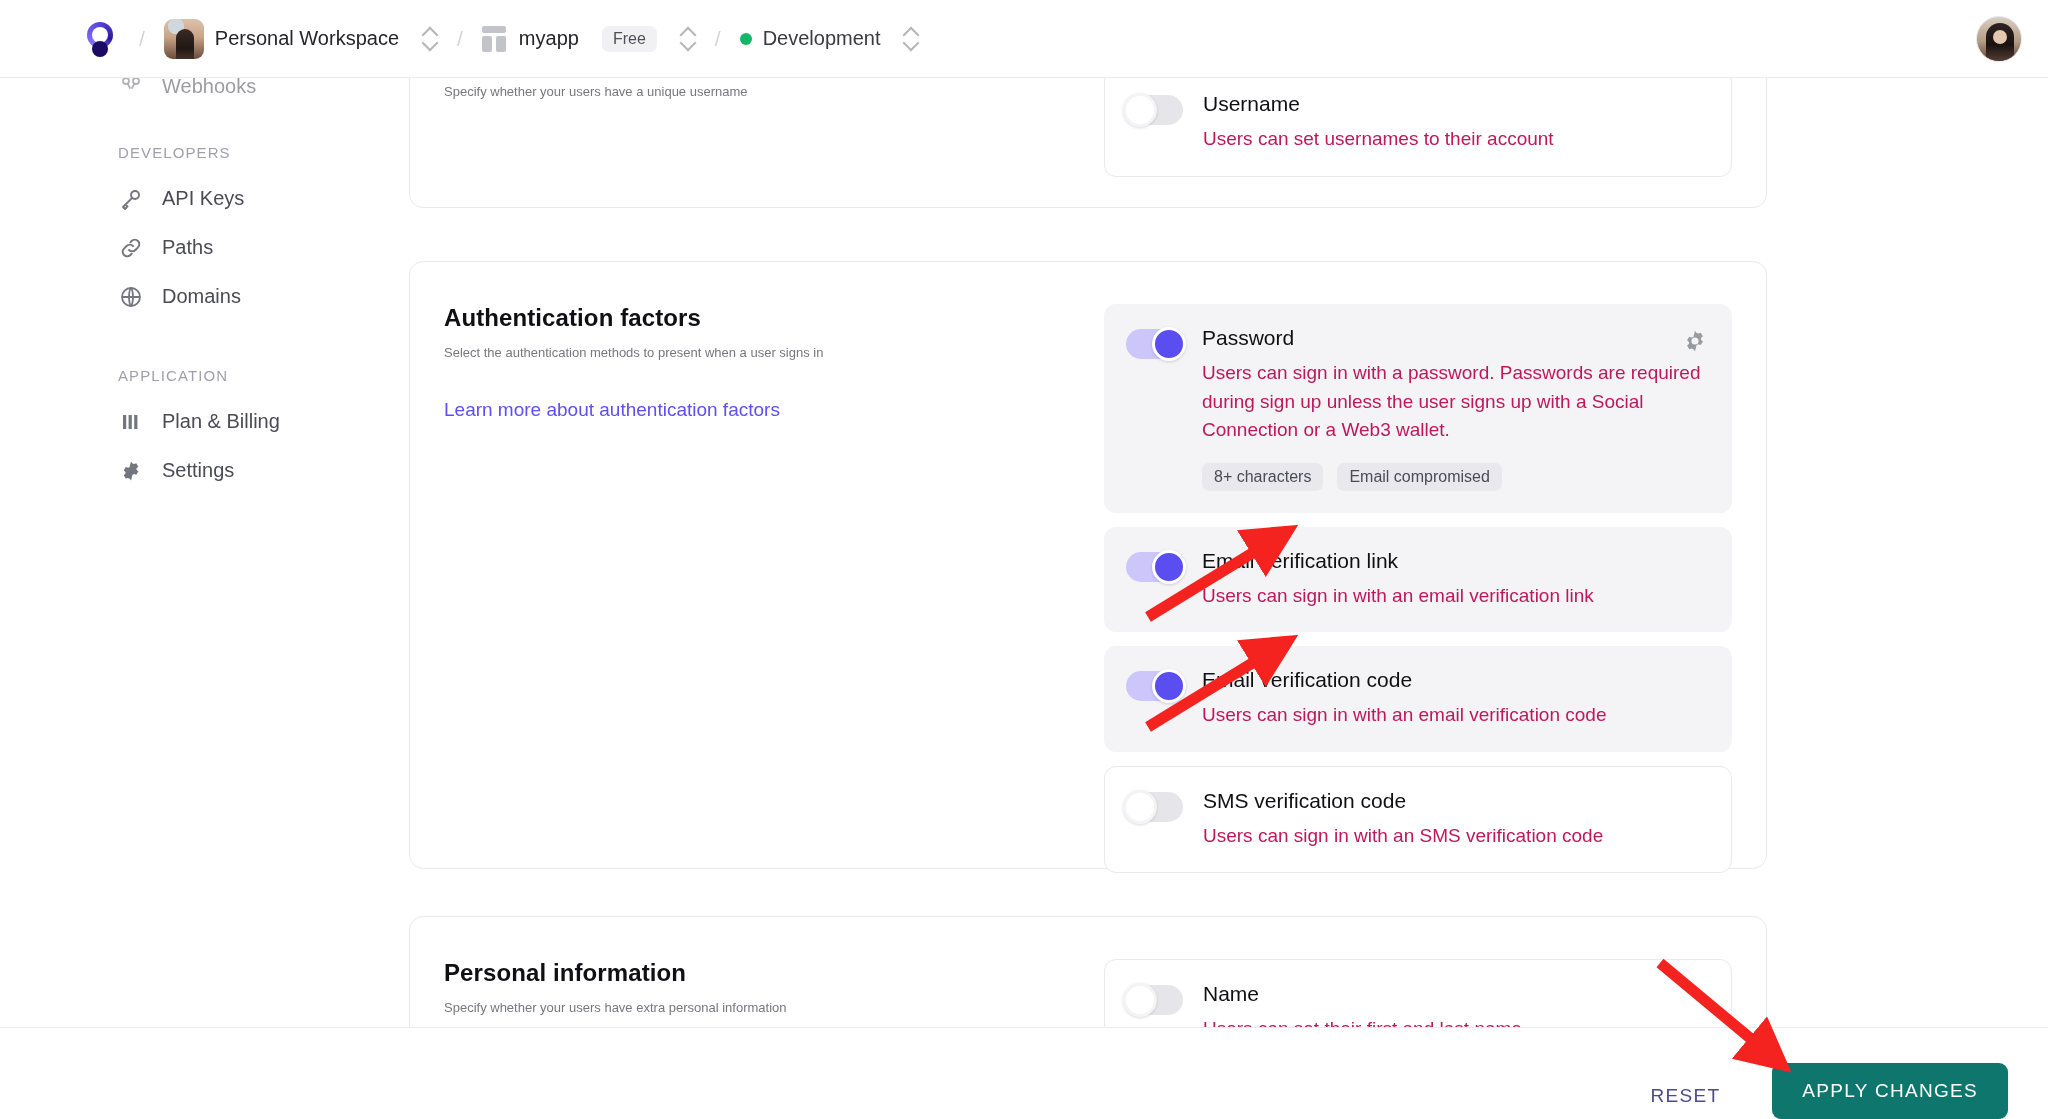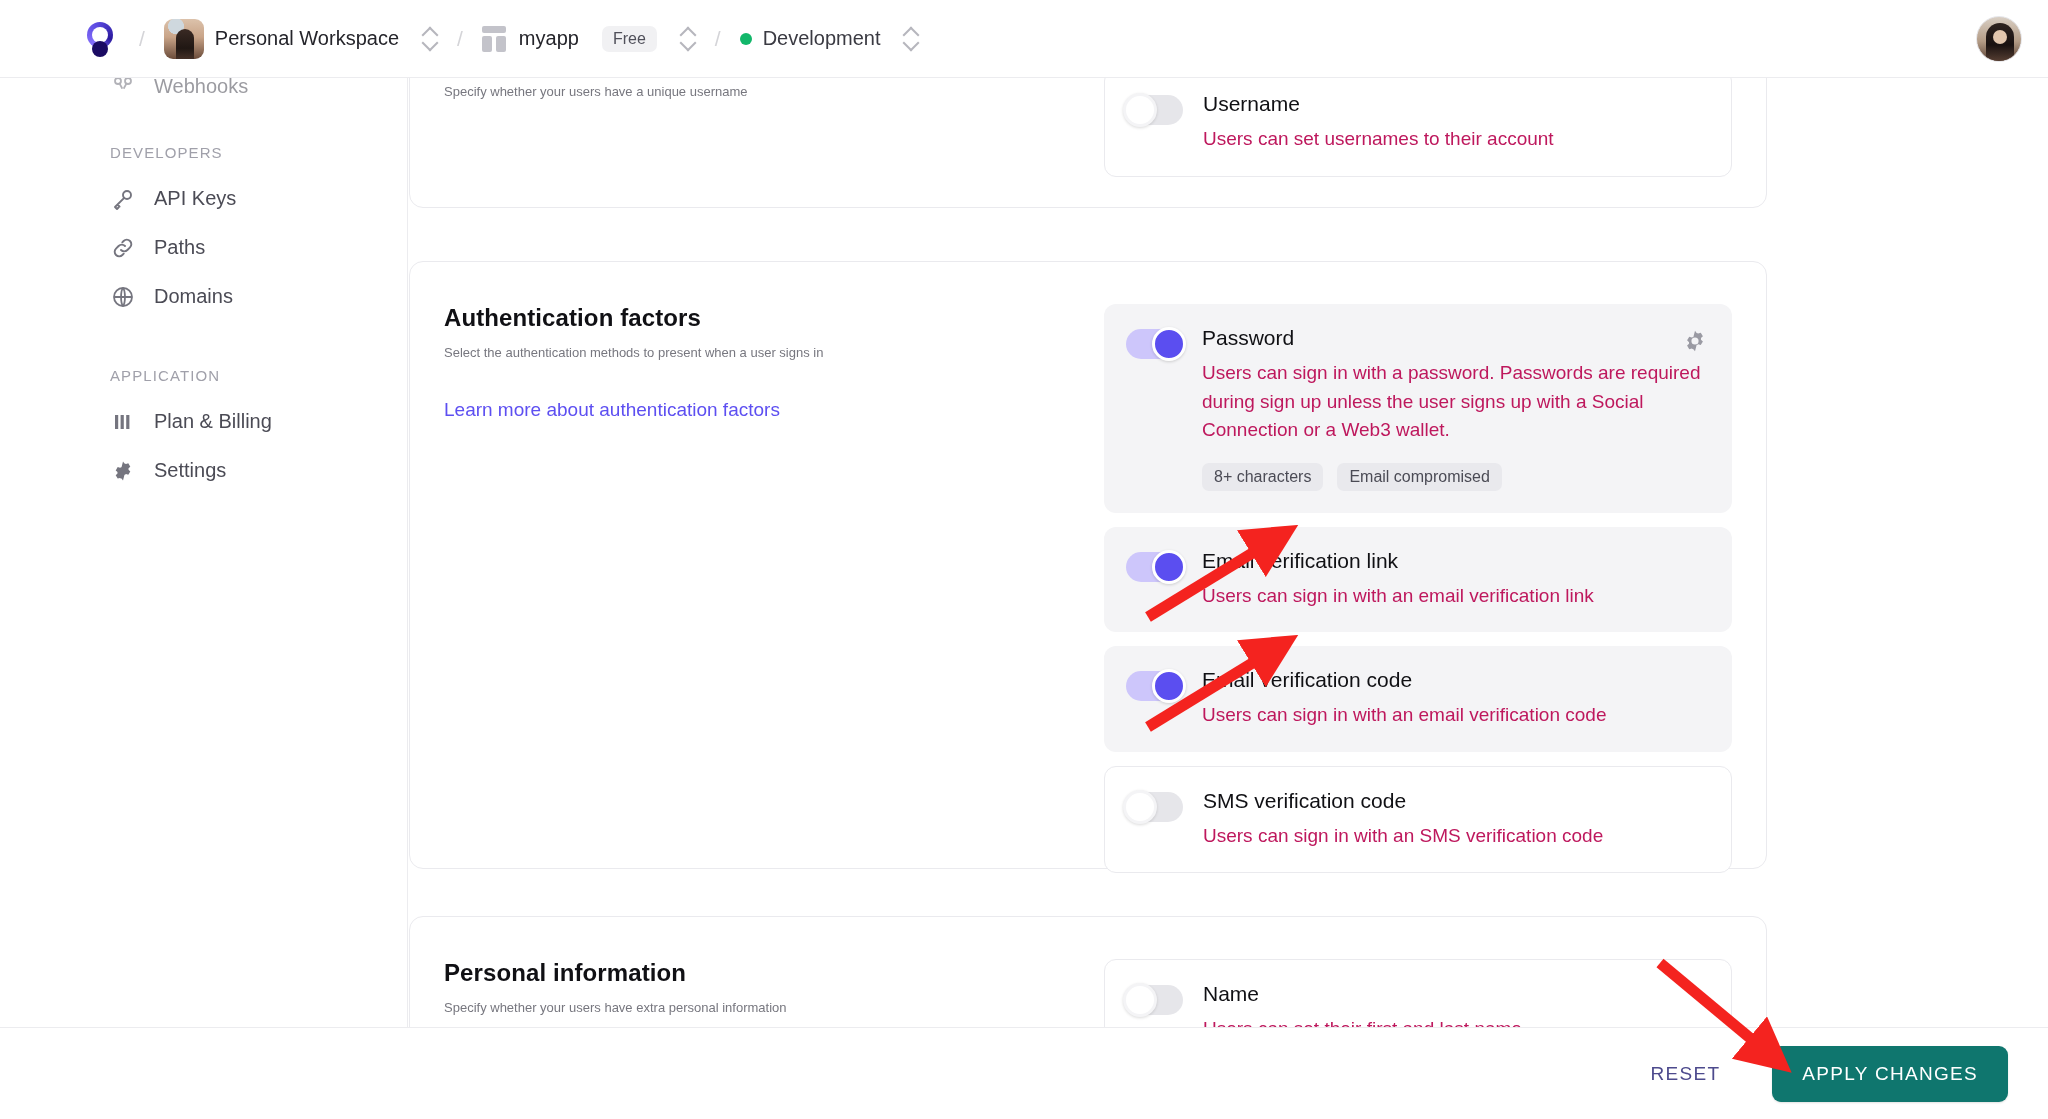--- a/index.html
+++ b/index.html
@@ -87,21 +87,21 @@
     border-radius: 14px 14px 0 0;
     background: linear-gradient(180deg,#2e2320 0%, #1a1211 55%, #5c4336 100%);
   }
   .user-avatar::after {
     content:""; position:absolute; left:16px; top:13px; width:14px; height:14px;
     border-radius:50%; background:#e3c7ae;
   }
 
   
   .sidebar {
-    position: absolute; left: 0; top: 78px;
+    position: absolute; left: 8px; top: 78px;
     width: 408px; height: 1041px;
     background: #fff;
     border-right: 1px solid #ececef;
     padding-top: 0;
   }
   .nav-item {
     display: flex; align-items: center; gap: 18px;
     height: 49px; padding-left: 110px; cursor: pointer;
     color: #4b4b55; font-size: 20px;
   }
@@ -157,21 +157,21 @@
   .factor-title { font-size: 21px; color: #101014; }
   .factor-desc { font-size: 19px; color: #be185d; margin-top: 9px; line-height: 1.5; }
   .badges { display: flex; gap: 14px; margin-top: 18px; }
   .badge { background: #e9e9ed; color: #4b4b55; font-size: 16px; border-radius: 7px; padding: 5px 12px; }
   .gear { position: absolute; right: 24px; top: 24px; width: 26px; height: 26px; color: #9a9aa3; cursor: pointer; }
 
   
   .bottombar {
     position: absolute; left: 0; bottom: 0; width: 2048px; height: 92px;
     background: #fff; border-top: 1px solid #ececef;
-    display: flex; align-items: center; justify-content: flex-end;
+    display: flex; align-items: flex-end; justify-content: flex-end;
     gap: 30px; padding-right: 40px; z-index: 50;
   }
   .btn-reset {
     background: none; border: none; cursor: pointer;
     color: #4d4a8d; font-size: 19px; letter-spacing: 1.3px; padding: 12px 22px;
     font-family: inherit;
   }
   .btn-apply {
     background: #0f766e; border: none; cursor: pointer; color: #fff;
     font-size: 19px; letter-spacing: 1.3px; padding: 17px 30px;

